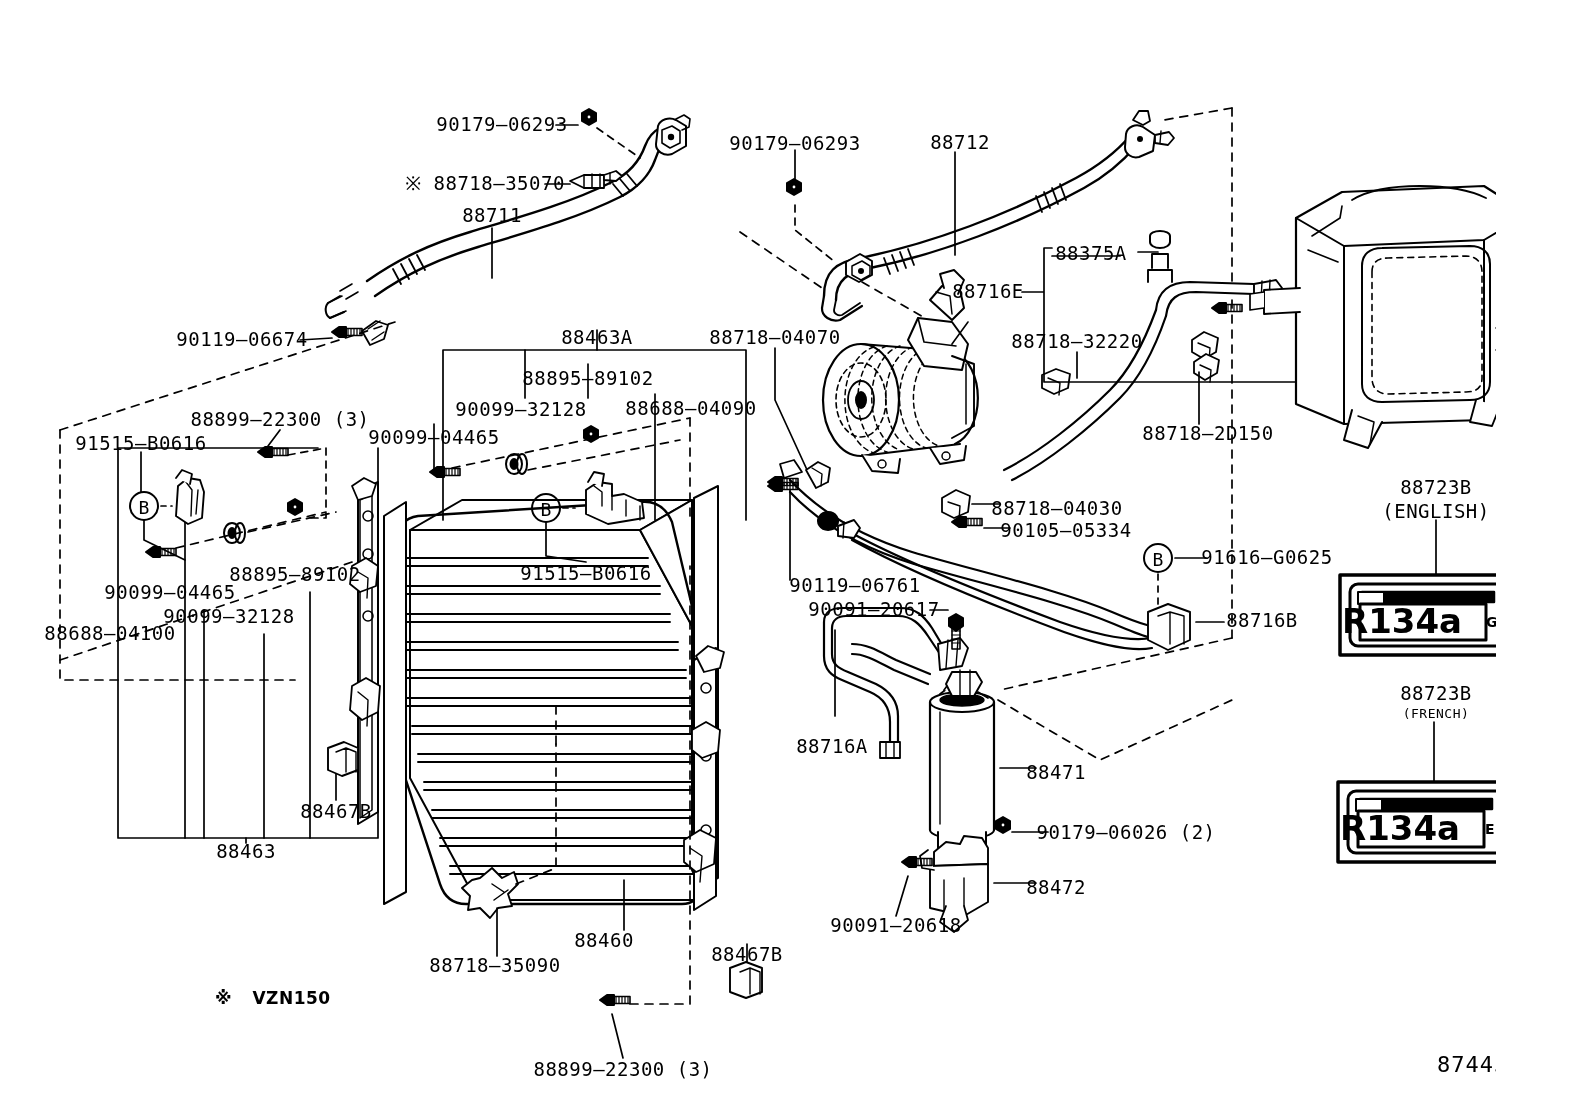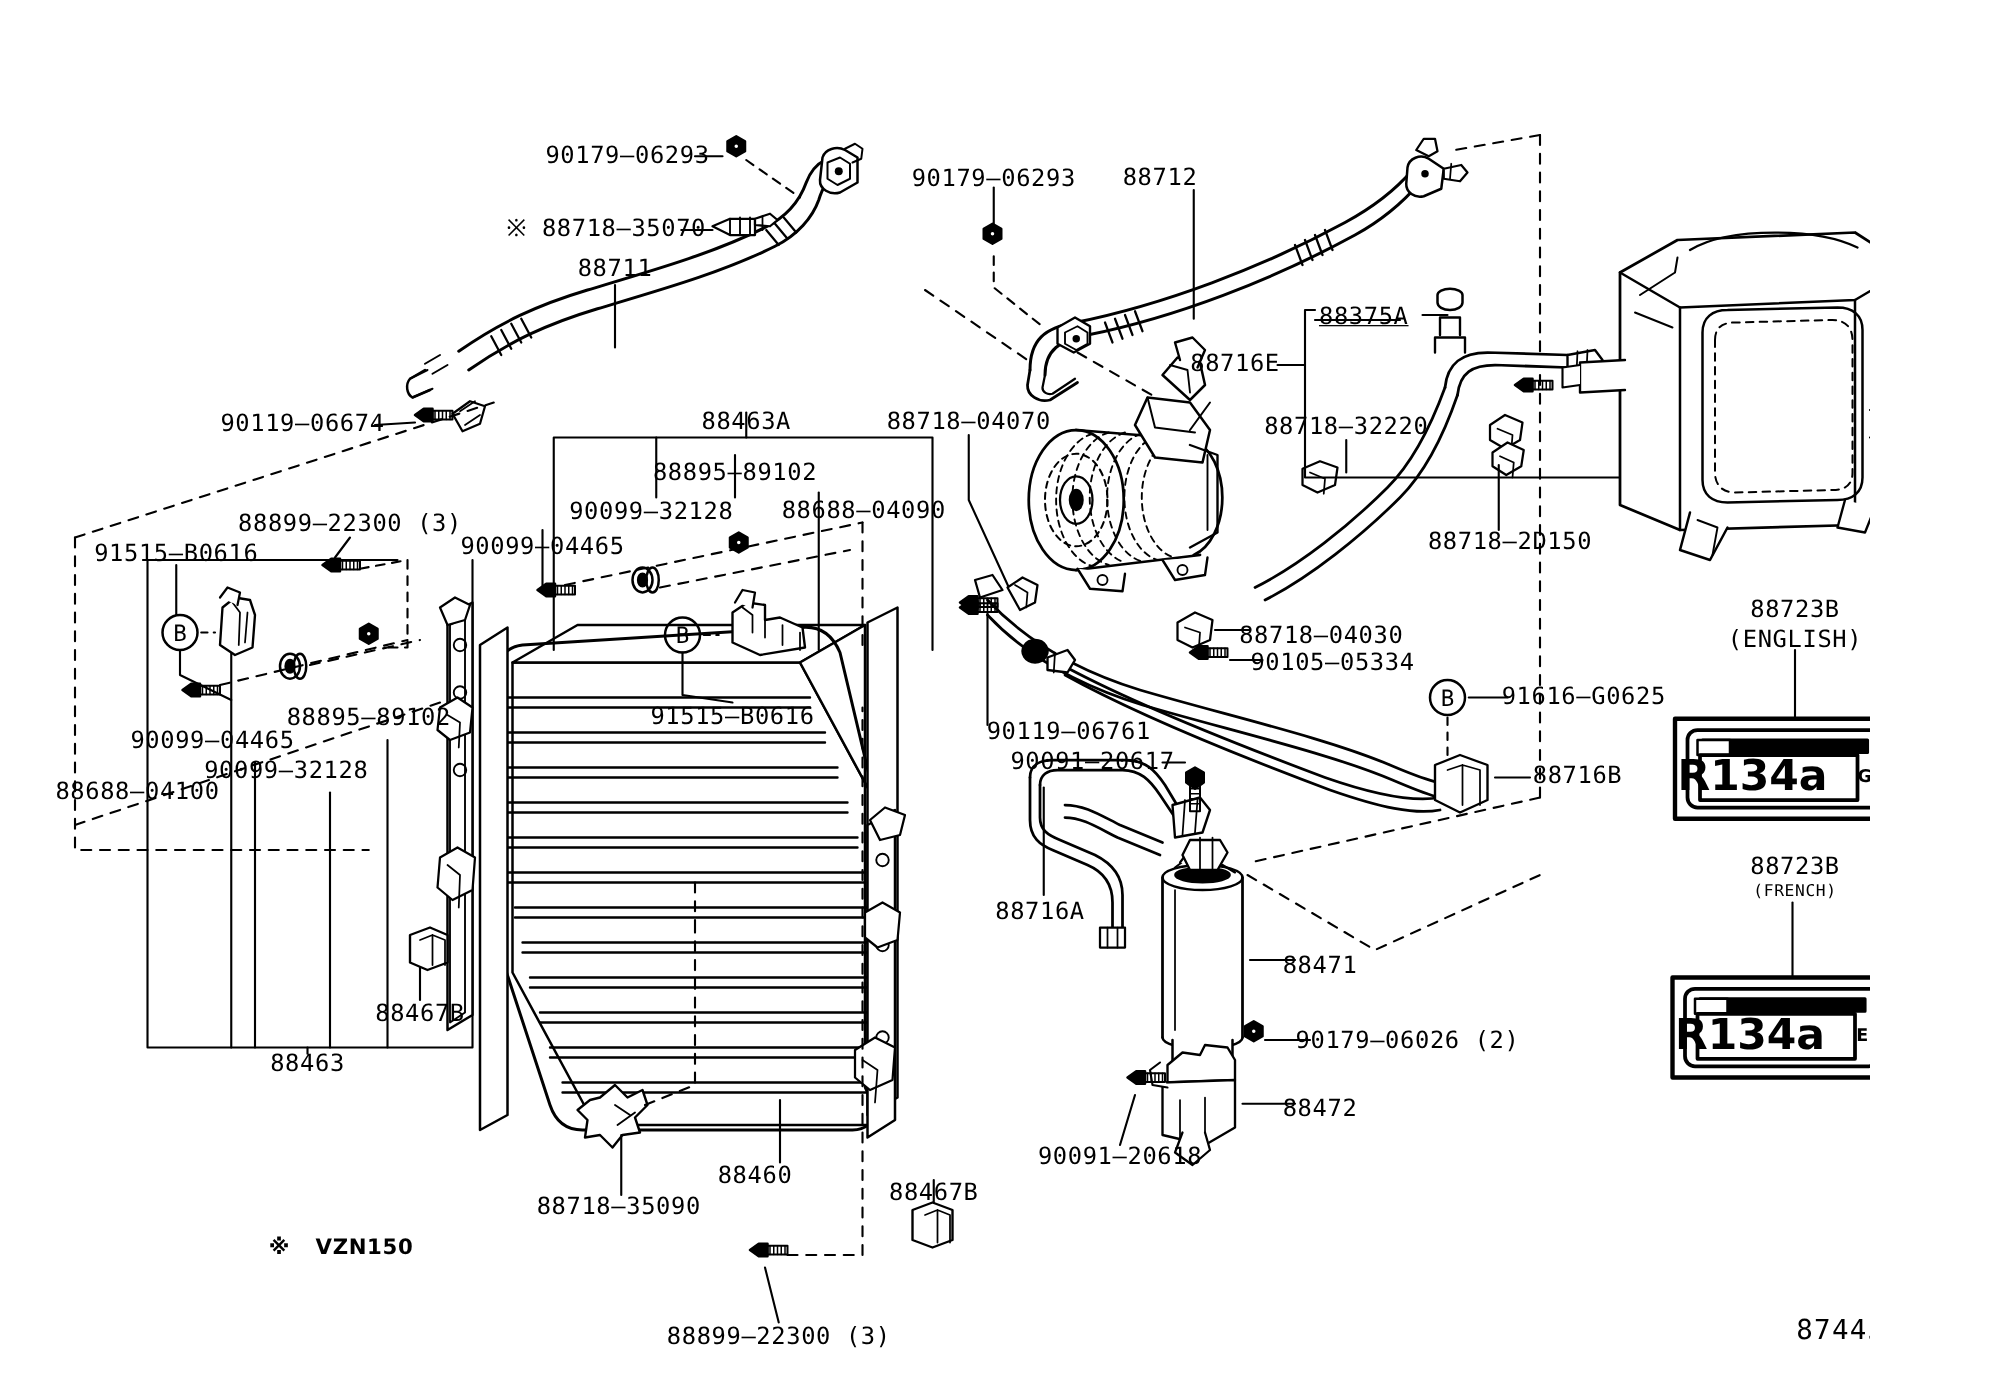--- a/index.html
+++ b/index.html
@@ -543,22 +543,22 @@
       <path d="M1434,722 L1434,781" stroke-width="1.7"></path>
 
     </g>
   </svg>
 
   <div id="label-layer">
       <div class="lbl" style="left: 502px; top: 125px;">90179–06293</div>
       <div class="lbl" style="left: 485px; top: 184px;">※ 88718–35070</div>
       <div class="lbl" style="left: 492px; top: 216px;">88711</div>
       <div class="lbl" style="left: 795px; top: 144px;">90179–06293</div>
-      <div class="lbl" style="left: 928px; top: 143px; text-align: right;">88712</div>
-      <div class="lbl" style="left: 1091px; top: 254px; text-decoration: underline;">88375A</div>
+      <div class="lbl" style="left: 960px; top: 143px; text-align: right;">88712</div>
+      <div class="lbl" style="left: 1091px; top: 254px;">88375A</div>
       <div class="lbl" style="left: 988px; top: 292px;">88716E</div>
       <div class="lbl" style="left: 1077px; top: 342px;">88718–32220</div>
       <div class="lbl" style="left: 1208px; top: 434px;">88718–2D150</div>
       <div class="lbl" style="left: 242px; top: 340px;">90119–06674</div>
       <div class="lbl" style="left: 597px; top: 338px;">88463A</div>
       <div class="lbl" style="left: 775px; top: 338px;">88718–04070</div>
       <div class="lbl" style="left: 588px; top: 379px;">88895–89102</div>
       <div class="lbl" style="left: 521px; top: 410px;">90099–32128</div>
       <div class="lbl" style="left: 655px; top: 409px; margin-left: 36px;">88688–04090</div>
       <div class="lbl" style="left: 434px; top: 438px;">90099–04465</div>
@@ -574,21 +574,21 @@
       <div class="lbl" style="left: 604px; top: 941px;">88460</div>
       <div class="lbl" style="left: 495px; top: 966px;">88718–35090</div>
       <div class="lbl" style="left: 747px; top: 955px;">88467B</div>
       <div class="lbl" style="left: 623px; top: 1070px;">88899–22300 (3)</div>
       <div class="lbl" style="left: 1057px; top: 509px;">88718–04030</div>
       <div class="lbl" style="left: 1066px; top: 531px;">90105–05334</div>
       <div class="lbl" style="left: 855px; top: 586px;">90119–06761</div>
       <div class="lbl" style="left: 874px; top: 610px;">90091–20617</div>
       <div class="lbl" style="left: 1267px; top: 558px;">91616–G0625</div>
       <div class="lbl" style="left: 1262px; top: 621px;">88716B</div>
-      <div class="lbl" style="left: 832px; top: 730px;">88716A</div>
+      <div class="lbl" style="left: 832px; top: 747px;">88716A</div>
       <div class="lbl" style="left: 1056px; top: 773px;">88471</div>
       <div class="lbl" style="left: 1126px; top: 833px;">90179–06026 (2)</div>
       <div class="lbl" style="left: 1056px; top: 888px;">88472</div>
       <div class="lbl" style="left: 896px; top: 926px;">90091–20618</div>
     </div>
   <div id="group-label-layer">
       <div class="lbl two-line" style="left: 1436px; top: 500px;">
         <div>88723B</div>
         <div class="sans" style="font-size: 19px;">(ENGLISH)</div>
       </div>

